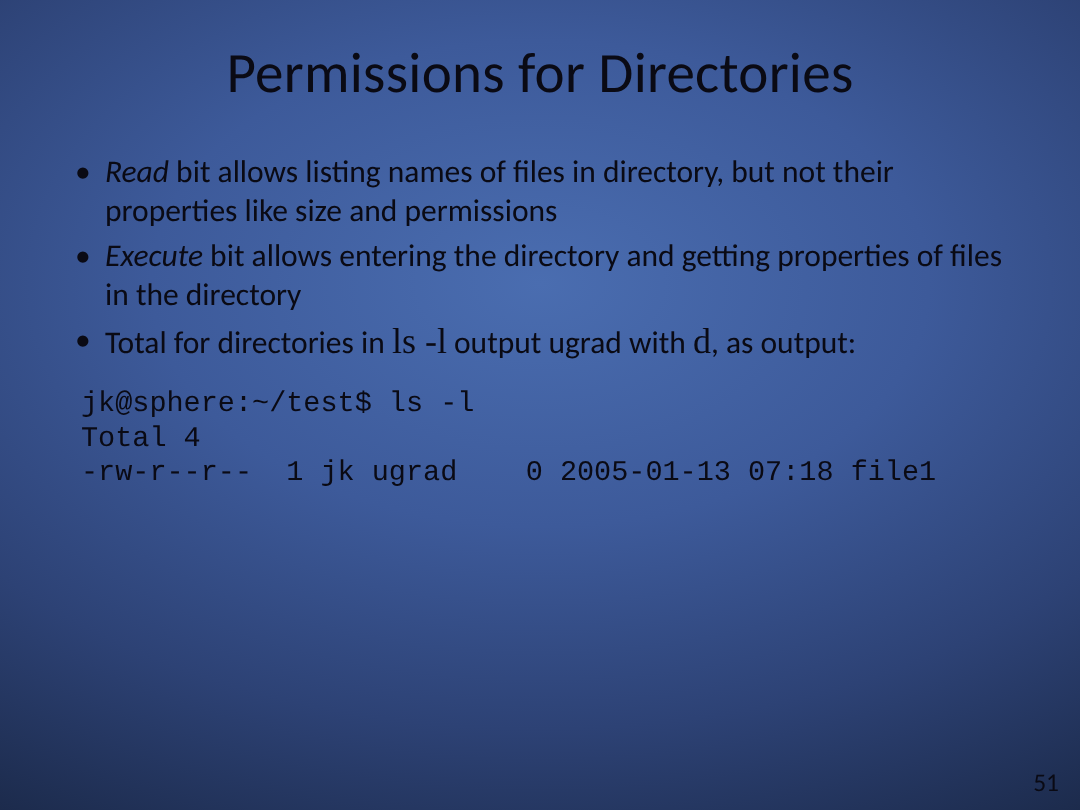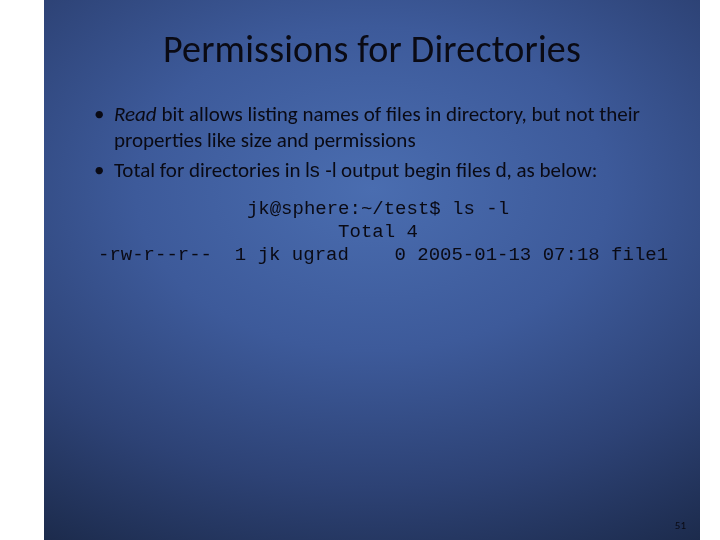--- a/index.html
+++ b/index.html
@@ -4,32 +4,31 @@
 <style>
   html, body {
     margin: 0;
     padding: 0;
     width: 720px;
     height: 540px;
     overflow: hidden;
     font-family: Calibri, "Segoe UI", Arial, sans-serif;
   }
   .slide {
-    width: 656px;
+    width: 720px;
     height: 540px;
     background: radial-gradient(ellipse 120% 100% at 50% 35%,
                 #4a6db0 0%,
                 #3d5a9a 30%,
                 #2d4275 55%,
                 #1a2847 80%,
                 #0f1a33 100%);
     position: relative;
     box-sizing: border-box;
     color: #101828;
-    margin-left: 44px;
   }
   .title {
     text-align: center;
     font-size: 38px;
     font-weight: 400;
     color: #0a0a14;
     padding-top: 26px;
     padding-bottom: 14px;
     letter-spacing: 0.2px;
   }
@@ -52,57 +51,57 @@
   ul.bullets > li::before {
     content: "•";
     position: absolute;
     left: 8px;
     top: 0;
     font-size: 21px;
     color: #0a0a14;
   }
   .italic { font-style: italic; text-align: center; }
   .mono {
-    font-family: Liberation Sans, sans-serif;
-    font-size: 20px;
+    font-family: Liberation Serif, serif;
+    font-size: 24px;
   }
   .terminal {
     margin-top: 14px;
     padding-left: 12px;
     font-family: "Courier New", Courier, monospace;
     font-size: 19px;
     line-height: 1.22;
     color: #0a0a14;
     white-space: pre;
-    text-align: center;
   }
   .pagenum {
     position: absolute;
     right: 14px;
     bottom: 8px;
-    font-size: 11px;
+    font-size: 17px;
     color: #0a0a14;
   }
 </style>
 </head>
 <body>
 
 <div class="slide">
 
   <div class="title">Permissions for Directories</div>
 
   <div class="body">
     <ul class="bullets">
 
 
       <li><span class="italic">Read</span><span> bit allows listing names of files in directory, but not their properties like size and permissions</span></li>
 
 
+      <li><span class="italic">Execute</span><span> bit allows entering the directory and getting properties of files in the directory</span></li>
 
-      <li><span>Total for directories in </span><span class="mono">ls -l</span><span> output begin files </span><span class="mono">d</span><span>, as below:</span></li>
+      <li><span>Total for directories in </span><span class="mono">ls -l</span><span> output ugrad with </span><span class="mono">d</span><span>, as output:</span></li>
 
     </ul>
 
     <div class="terminal"><div>jk@sphere:~/test$ ls -l</div><div>Total 4</div><div>-rw-r--r--  1 jk ugrad    0 2005-01-13 07:18 file1</div></div>
 
   </div>
 
   <div class="pagenum">51</div>
 </div>
 

